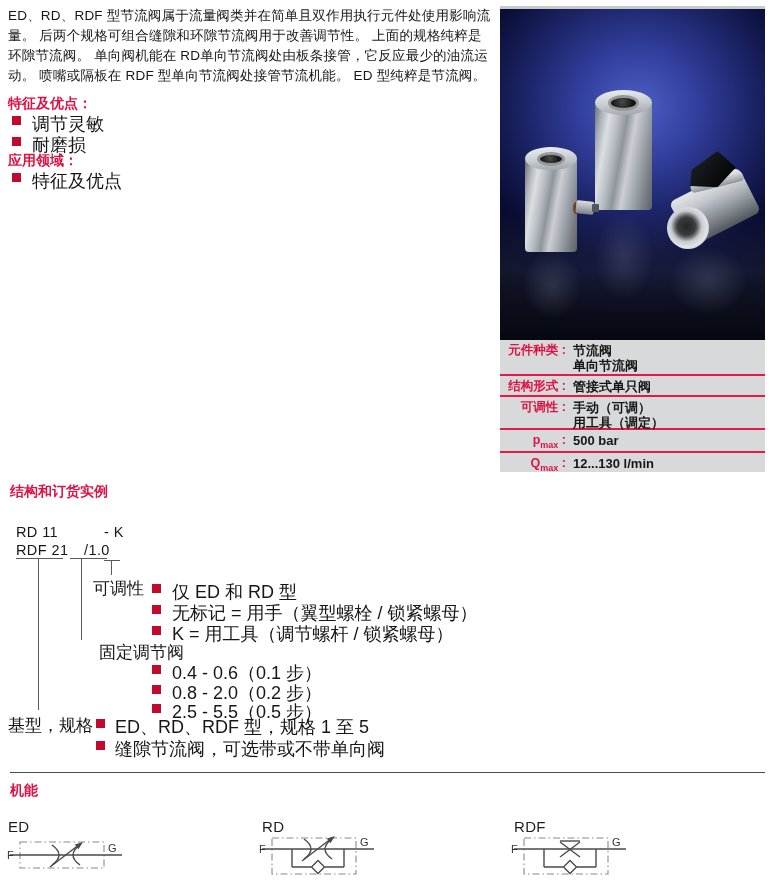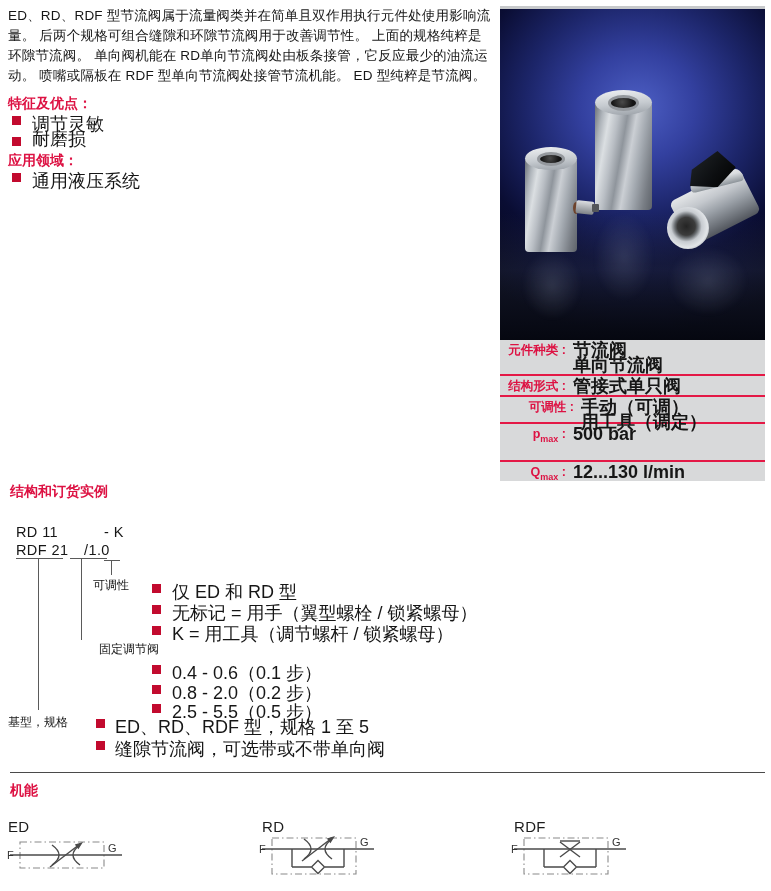--- a/index.html
+++ b/index.html
@@ -10,21 +10,21 @@
     color:#161616; overflow:hidden;
   }
   .abs { position:absolute; }
   .nowrap { white-space:nowrap; }
 
   
   .body-line { font-size:13.5px; line-height:20px; letter-spacing:.2px; }
   .red-heading { color:#dd1243; font-weight:bold; font-size:14px; }
   .bullet-sq { position:absolute; width:9px; height:9px; background:#c20a2e; }
   .bullet-text { position:absolute; font-size:18px; white-space:nowrap; }
-  .diagram-label { position:absolute; font-size:12px; white-space:nowrap; }
+  .diagram-label { position:absolute; font-size:17px; white-space:nowrap; }
   .code-text { position:absolute; font-size:14.5px; letter-spacing:.4px; white-space:nowrap; }
   .dline { position:absolute; background:#5a5a5a; }
 
   
   .photo {
     position:absolute; left:500px; top:6px; width:265px; height:334px;
     background:
       radial-gradient(90% 68% at 52% 30%, #4d5fc4 0%, #33409f 24%, #1c2569 47%, #0a0d33 70%, #030412 100%);
     overflow:hidden;
   }
@@ -52,21 +52,21 @@
     background:linear-gradient(135deg,#23282c 0%,#0c0e10 60%,#000 100%);
     clip-path:polygon(12% 42%, 68% 0%, 100% 52%, 58% 100%, 4% 86%); }
   .wing-base { position:absolute; width:54px; height:9px; border-radius:4px; transform:rotate(-14deg);
     background:linear-gradient(#dadde0,#8c9399); }
 
   
   .spec-table { position:absolute; left:500px; top:340px; width:265px; background:#d8d9da; }
   .spec-row { display:flex; align-items:flex-start; }
   .spec-label { width:66px; text-align:right; color:#dd1243; font-weight:bold;
     font-size:12.5px; line-height:15px; padding-top:3px; white-space:nowrap; }
-  .spec-values { flex:1; padding-left:7px; font-weight:bold; font-size:18px; line-height:15px; padding-top:3px; }
+  .spec-values { flex:1; padding-left:7px; font-weight:bold; font-size:13px; line-height:15px; padding-top:3px; }
   .spec-sep { height:2px; background:#e41946; }
   sub.mx { font-size:9px; }
 
   
   .sym-label { position:absolute; font-size:15px; color:#1d1d1d; letter-spacing:.3px; }
   svg .pline { stroke:#4a4a4a; stroke-width:1.4; fill:none; }
   svg .enc { stroke:#8a8a8a; stroke-width:1.1; fill:none; stroke-dasharray:7 3 1.5 3; }
   svg .ah { fill:#4a4a4a; }
   svg .ptxt { font-family:"Liberation Sans","DejaVu Sans",sans-serif; font-size:11px; fill:#333; }
 </style>
@@ -79,25 +79,25 @@
     <div class="body-line nowrap">ED、RD、RDF 型节流阀属于流量阀类并在简单且双作用执行元件处使用影响流</div>
     <div class="body-line nowrap">量。 后两个规格可组合缝隙和环隙节流阀用于改善调节性。 上面的规格纯粹是</div>
     <div class="body-line nowrap">环隙节流阀。 单向阀机能在 RD单向节流阀处由板条接管，它反应最少的油流运</div>
     <div class="body-line nowrap">动。 喷嘴或隔板在 RDF 型单向节流阀处接管节流机能。 ED 型纯粹是节流阀。</div>
   </div>
 
   <div class="abs red-heading" style="left:8px; top:95px;">特征及优点：</div>
   <div class="bullet-sq" style="left:12px; top:116px;"></div>
   <div class="bullet-text" style="left:32px; top:112px;">调节灵敏</div>
   <div class="bullet-sq" style="left:12px; top:137px;"></div>
-  <div class="bullet-text" style="left:32px; top:127px;">耐磨损</div>
+  <div class="bullet-text" style="left:32px; top:133px;">耐磨损</div>
 
   <div class="abs red-heading" style="left:8px; top:152px;">应用领域：</div>
   <div class="bullet-sq" style="left:12px; top:173px;"></div>
-  <div class="bullet-text" style="left:32px; top:169px;">通用液压系统</div>
+  <div class="bullet-text" style="left:32px; top:169px;">特征及优点</div>
 
   <div class="photo">
     <div class="photo-topstrip"></div>
     <div class="floor"></div>
 
     <div class="refl" style="left:22px; top:244px; width:60px; height:70px; background:radial-gradient(rgba(150,160,180,.22), rgba(0,0,0,0) 70%);"></div>
     <div class="refl" style="left:94px; top:206px; width:60px; height:90px; background:radial-gradient(rgba(150,160,180,.20), rgba(0,0,0,0) 70%);"></div>
     <div class="refl" style="left:168px; top:240px; width:80px; height:70px; background:radial-gradient(rgba(150,160,180,.22), rgba(0,0,0,0) 70%);"></div>
 
     <div class="valve-body" style="left:95px; top:96px; width:57px; height:108px;"></div>
@@ -126,29 +126,29 @@
       </div>
     </div>
     <div class="spec-sep"></div>
     <div class="spec-row" style="height:19px;">
       <div class="spec-label">结构形式 :</div>
       <div class="spec-values">
         <div>管接式单只阀</div>
       </div>
     </div>
     <div class="spec-sep"></div>
-    <div class="spec-row" style="height:25px;padding-left:8px;">
+    <div class="spec-row" style="height:31px;">
       <div class="spec-label">可调性 :</div>
       <div class="spec-values">
         <div>手动（可调）</div>
         <div>用工具（调定）</div>
       </div>
     </div>
     <div class="spec-sep"></div>
-    <div class="spec-row" style="height:36px;justify-content:space-between;">
+    <div class="spec-row" style="height:21px;justify-content:space-between;">
       <div class="spec-label"><span>p</span><sub class="mx">max</sub><span> :</span></div>
       <div class="spec-values">
         <div>500 bar</div>
       </div>
     </div>
     <div class="spec-sep"></div>
     <div class="spec-row" style="height:19px;">
       <div class="spec-label"><span>Q</span><sub class="mx">max</sub><span> :</span></div>
       <div class="spec-values">
         <div>12...130 l/min</div>

